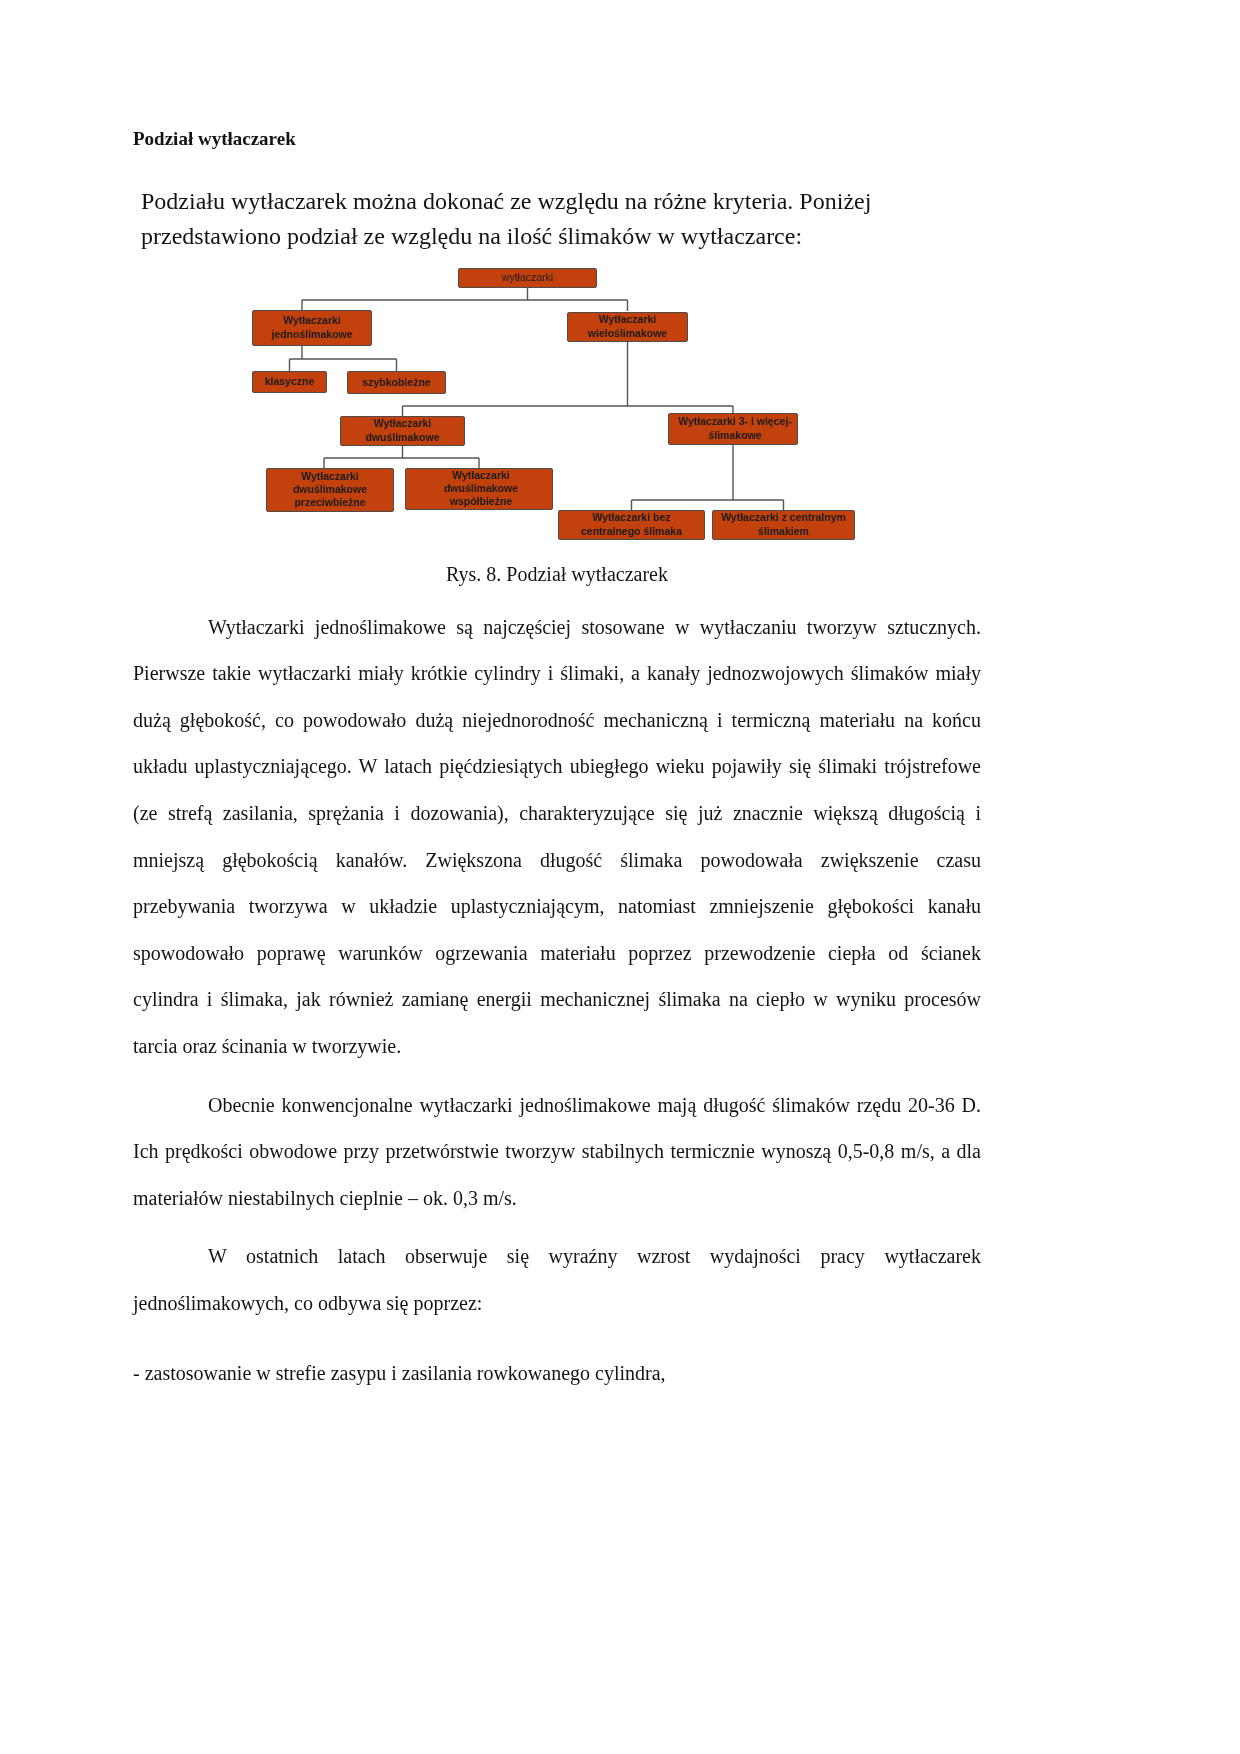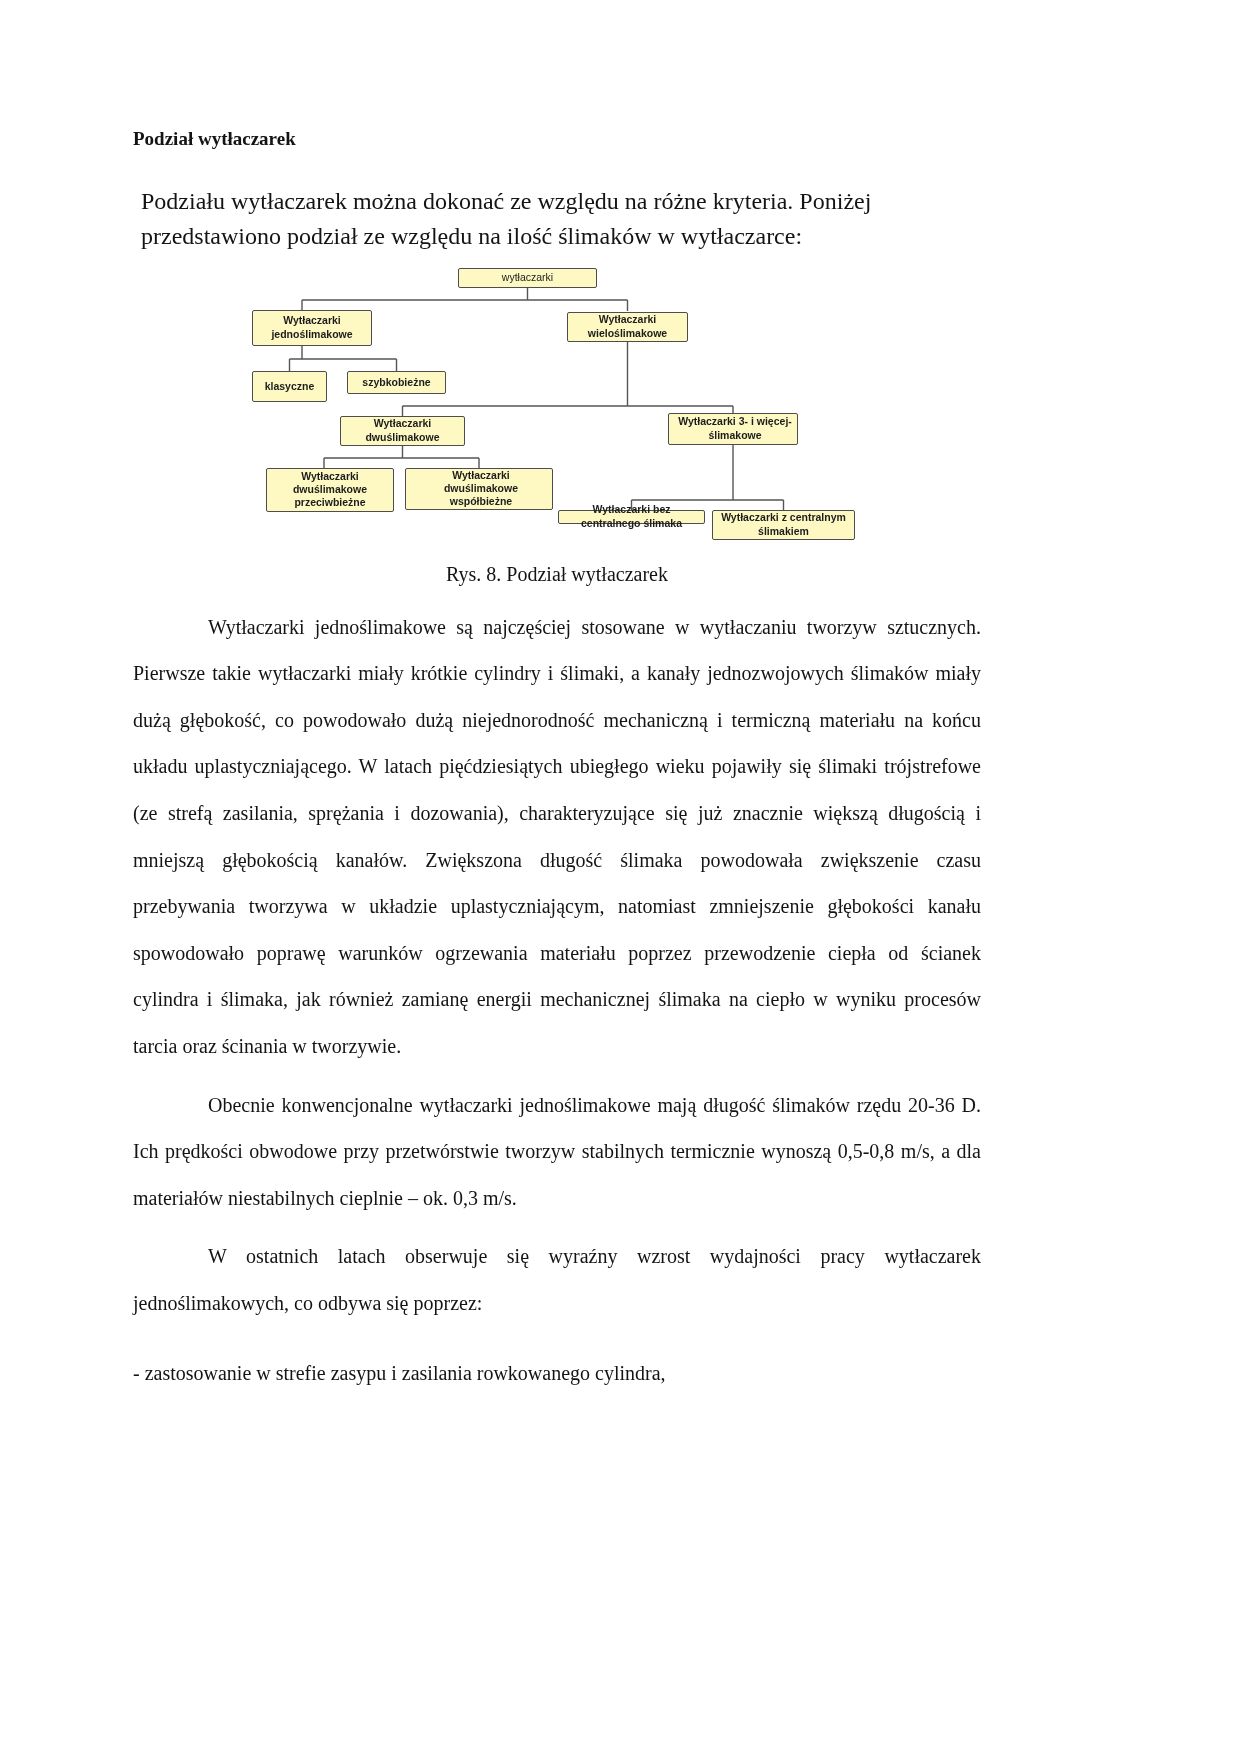--- a/index.html
+++ b/index.html
@@ -41,42 +41,42 @@
   .diagram svg.connectors {
     position: absolute;
     left: 0; top: 0;
     width: 848px; height: 285px;
   }
   .node {
     position: absolute;
     box-sizing: border-box;
     border: 1px solid #4d4d4d;
     border-radius: 2px;
-    background: #fef9c3;
+    background: #c2410c;
     font-family: "Liberation Sans", sans-serif;
     font-size: 10.5px;
     font-weight: bold;
     line-height: 1.25;
     color: #1c1c1c;
     display: flex;
     align-items: center;
     justify-content: center;
     text-align: center;
     padding: 1px 4px;
   }
   .n-root      { left: 325px; top: 0;     width: 139px; height: 20px; font-weight: 400; }
   .n-single    { left: 119px; top: 42px;  width: 120px; height: 36px; }
   .n-multi     { left: 434px; top: 44px;  width: 121px; height: 30px; }
-  .n-classic   { left: 119px; top: 103px; width: 75px;  height: 31px; }
+  .n-classic   { left: 119px; top: 103px; width: 75px;  height: 22px; }
   .n-fast      { left: 214px; top: 103px; width: 99px;  height: 23px; }
   .n-twin      { left: 207px; top: 148px; width: 125px; height: 30px; }
   .n-three     { left: 535px; top: 145px; width: 130px; height: 32px; padding-left: 8px; }
   .n-counter   { left: 133px; top: 200px; width: 128px; height: 44px; }
   .n-co        { left: 272px; top: 200px; width: 148px; height: 42px; padding-left: 8px; }
-  .n-nocentral { left: 425px; top: 242px; width: 147px; height: 14px; }
+  .n-nocentral { left: 425px; top: 242px; width: 147px; height: 30px; }
   .n-central   { left: 579px; top: 242px; width: 143px; height: 30px; }
   
   .caption {
     font-size: 20px;
     text-align: center;
     margin: 10px 0 2px 0;
   }
   .section-heading {
     font-size: 20px;
     font-weight: bold;

